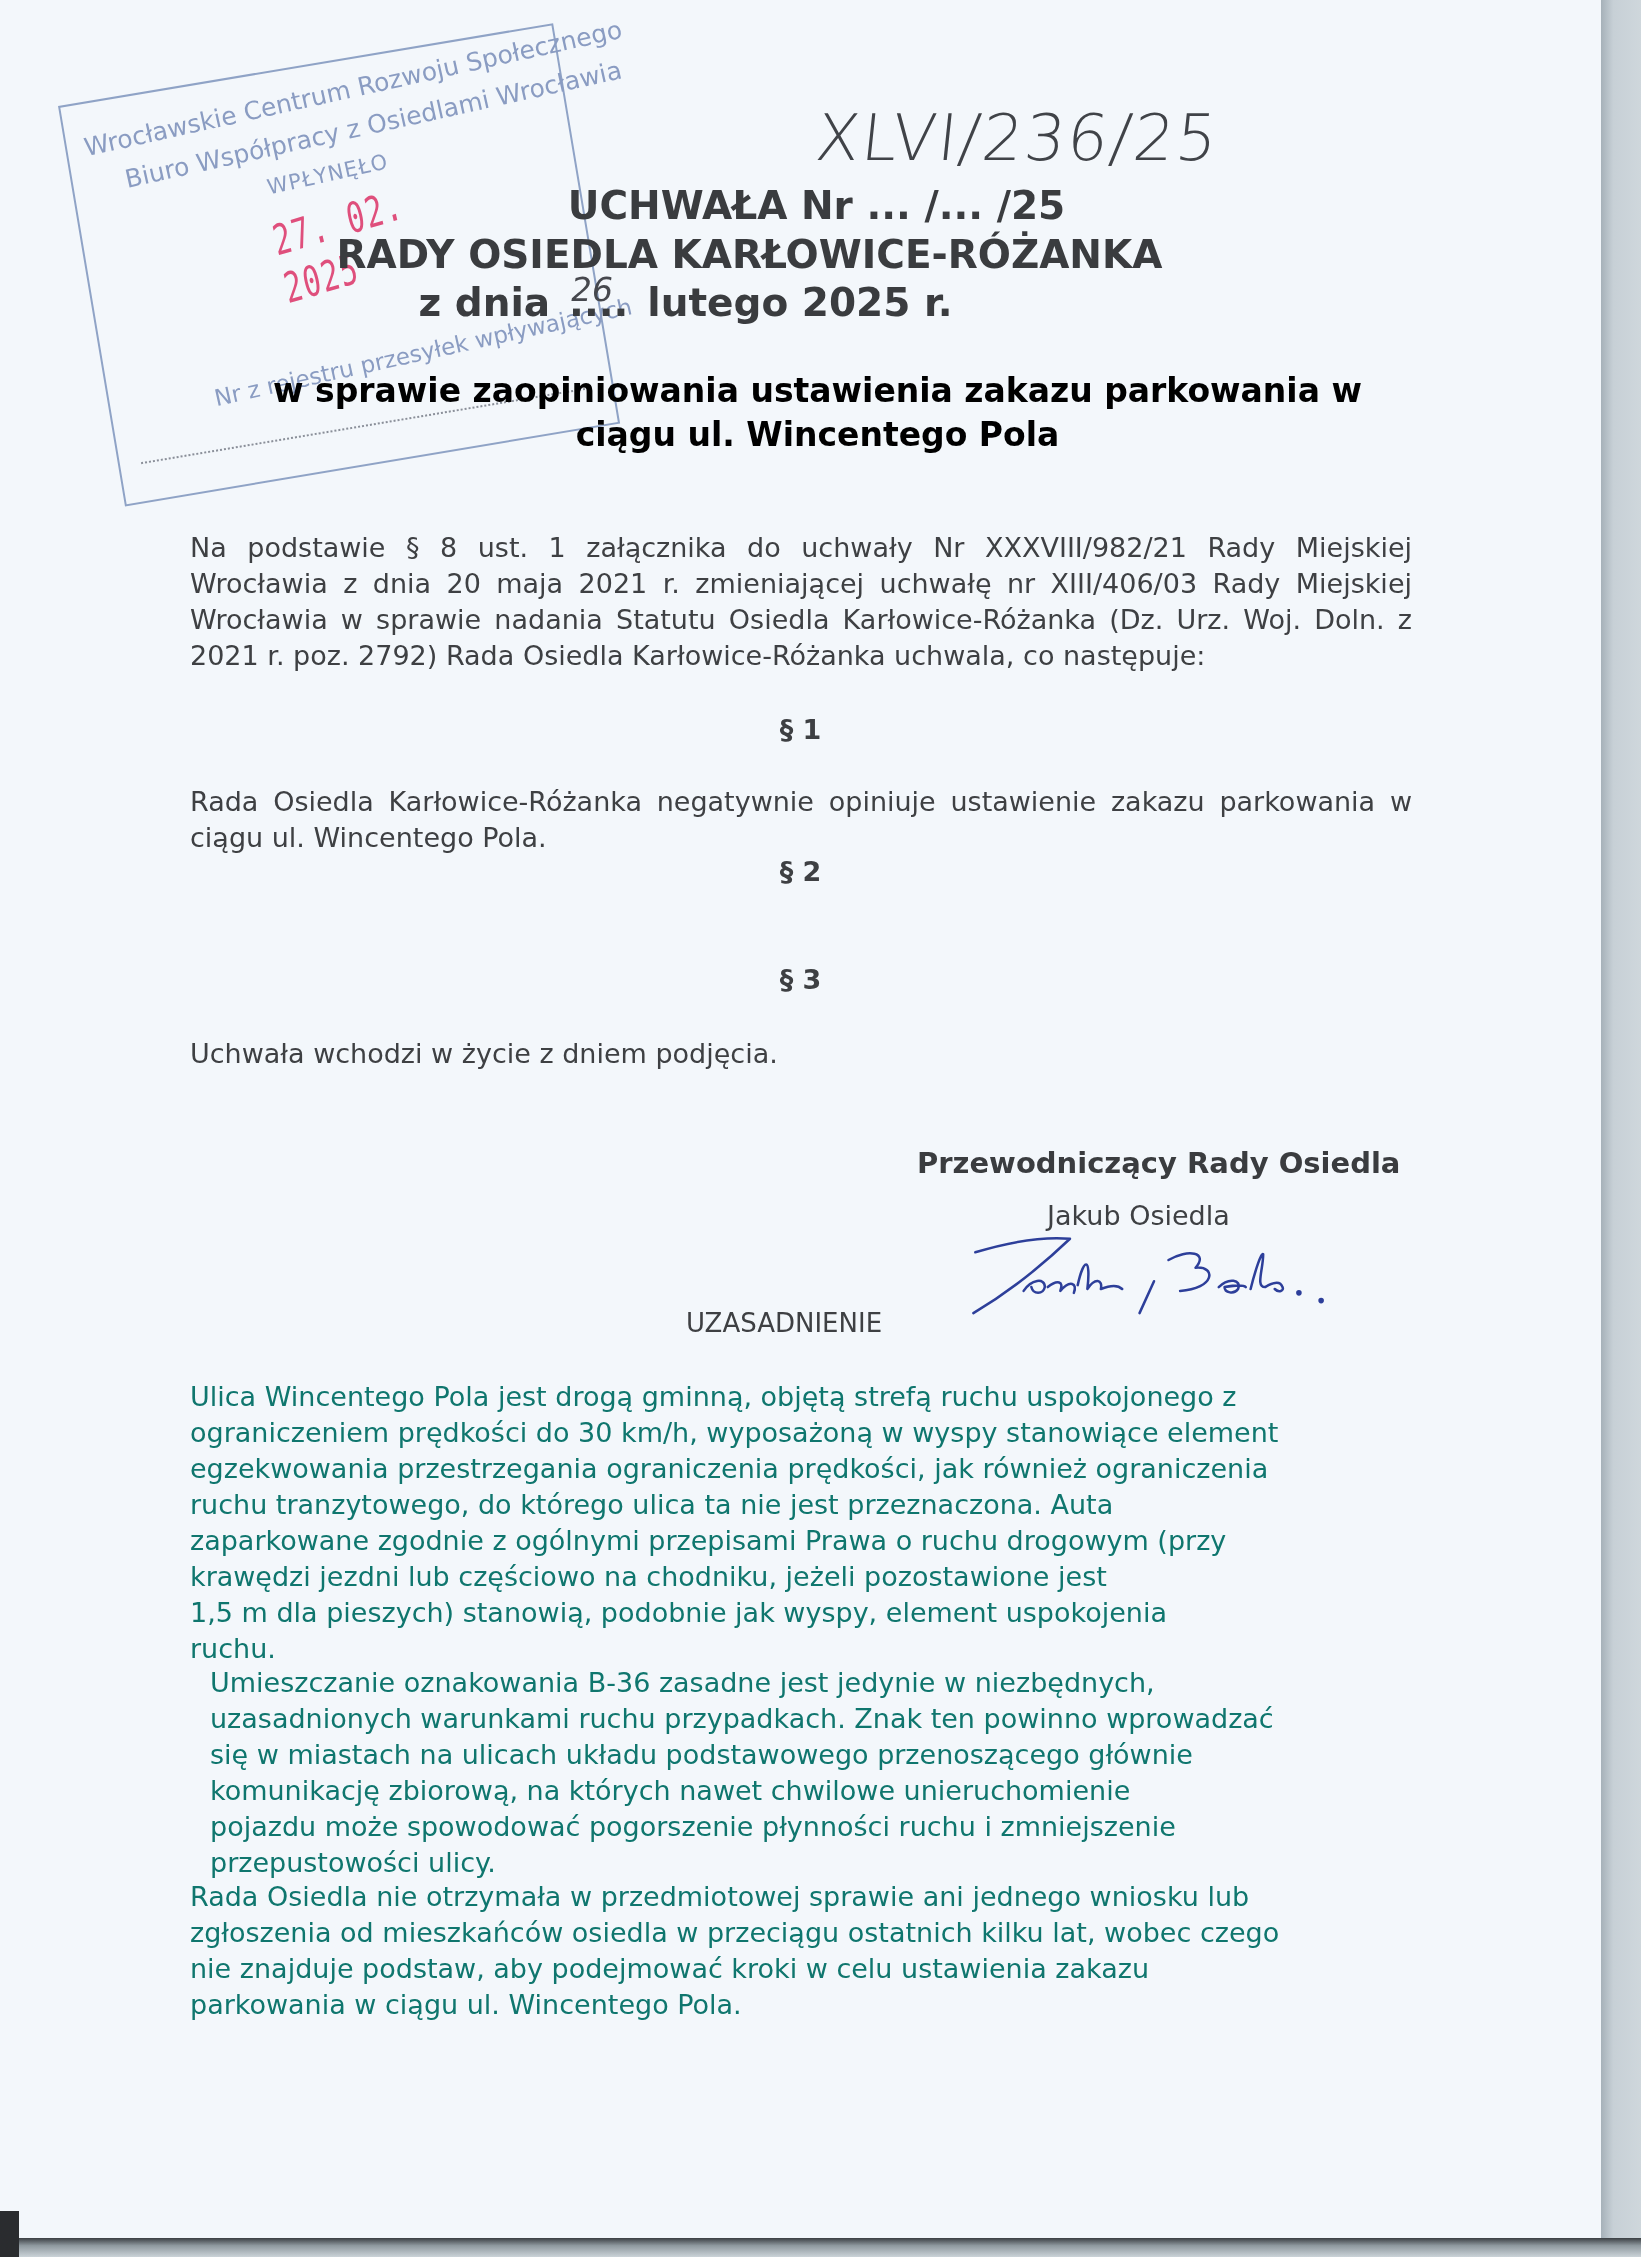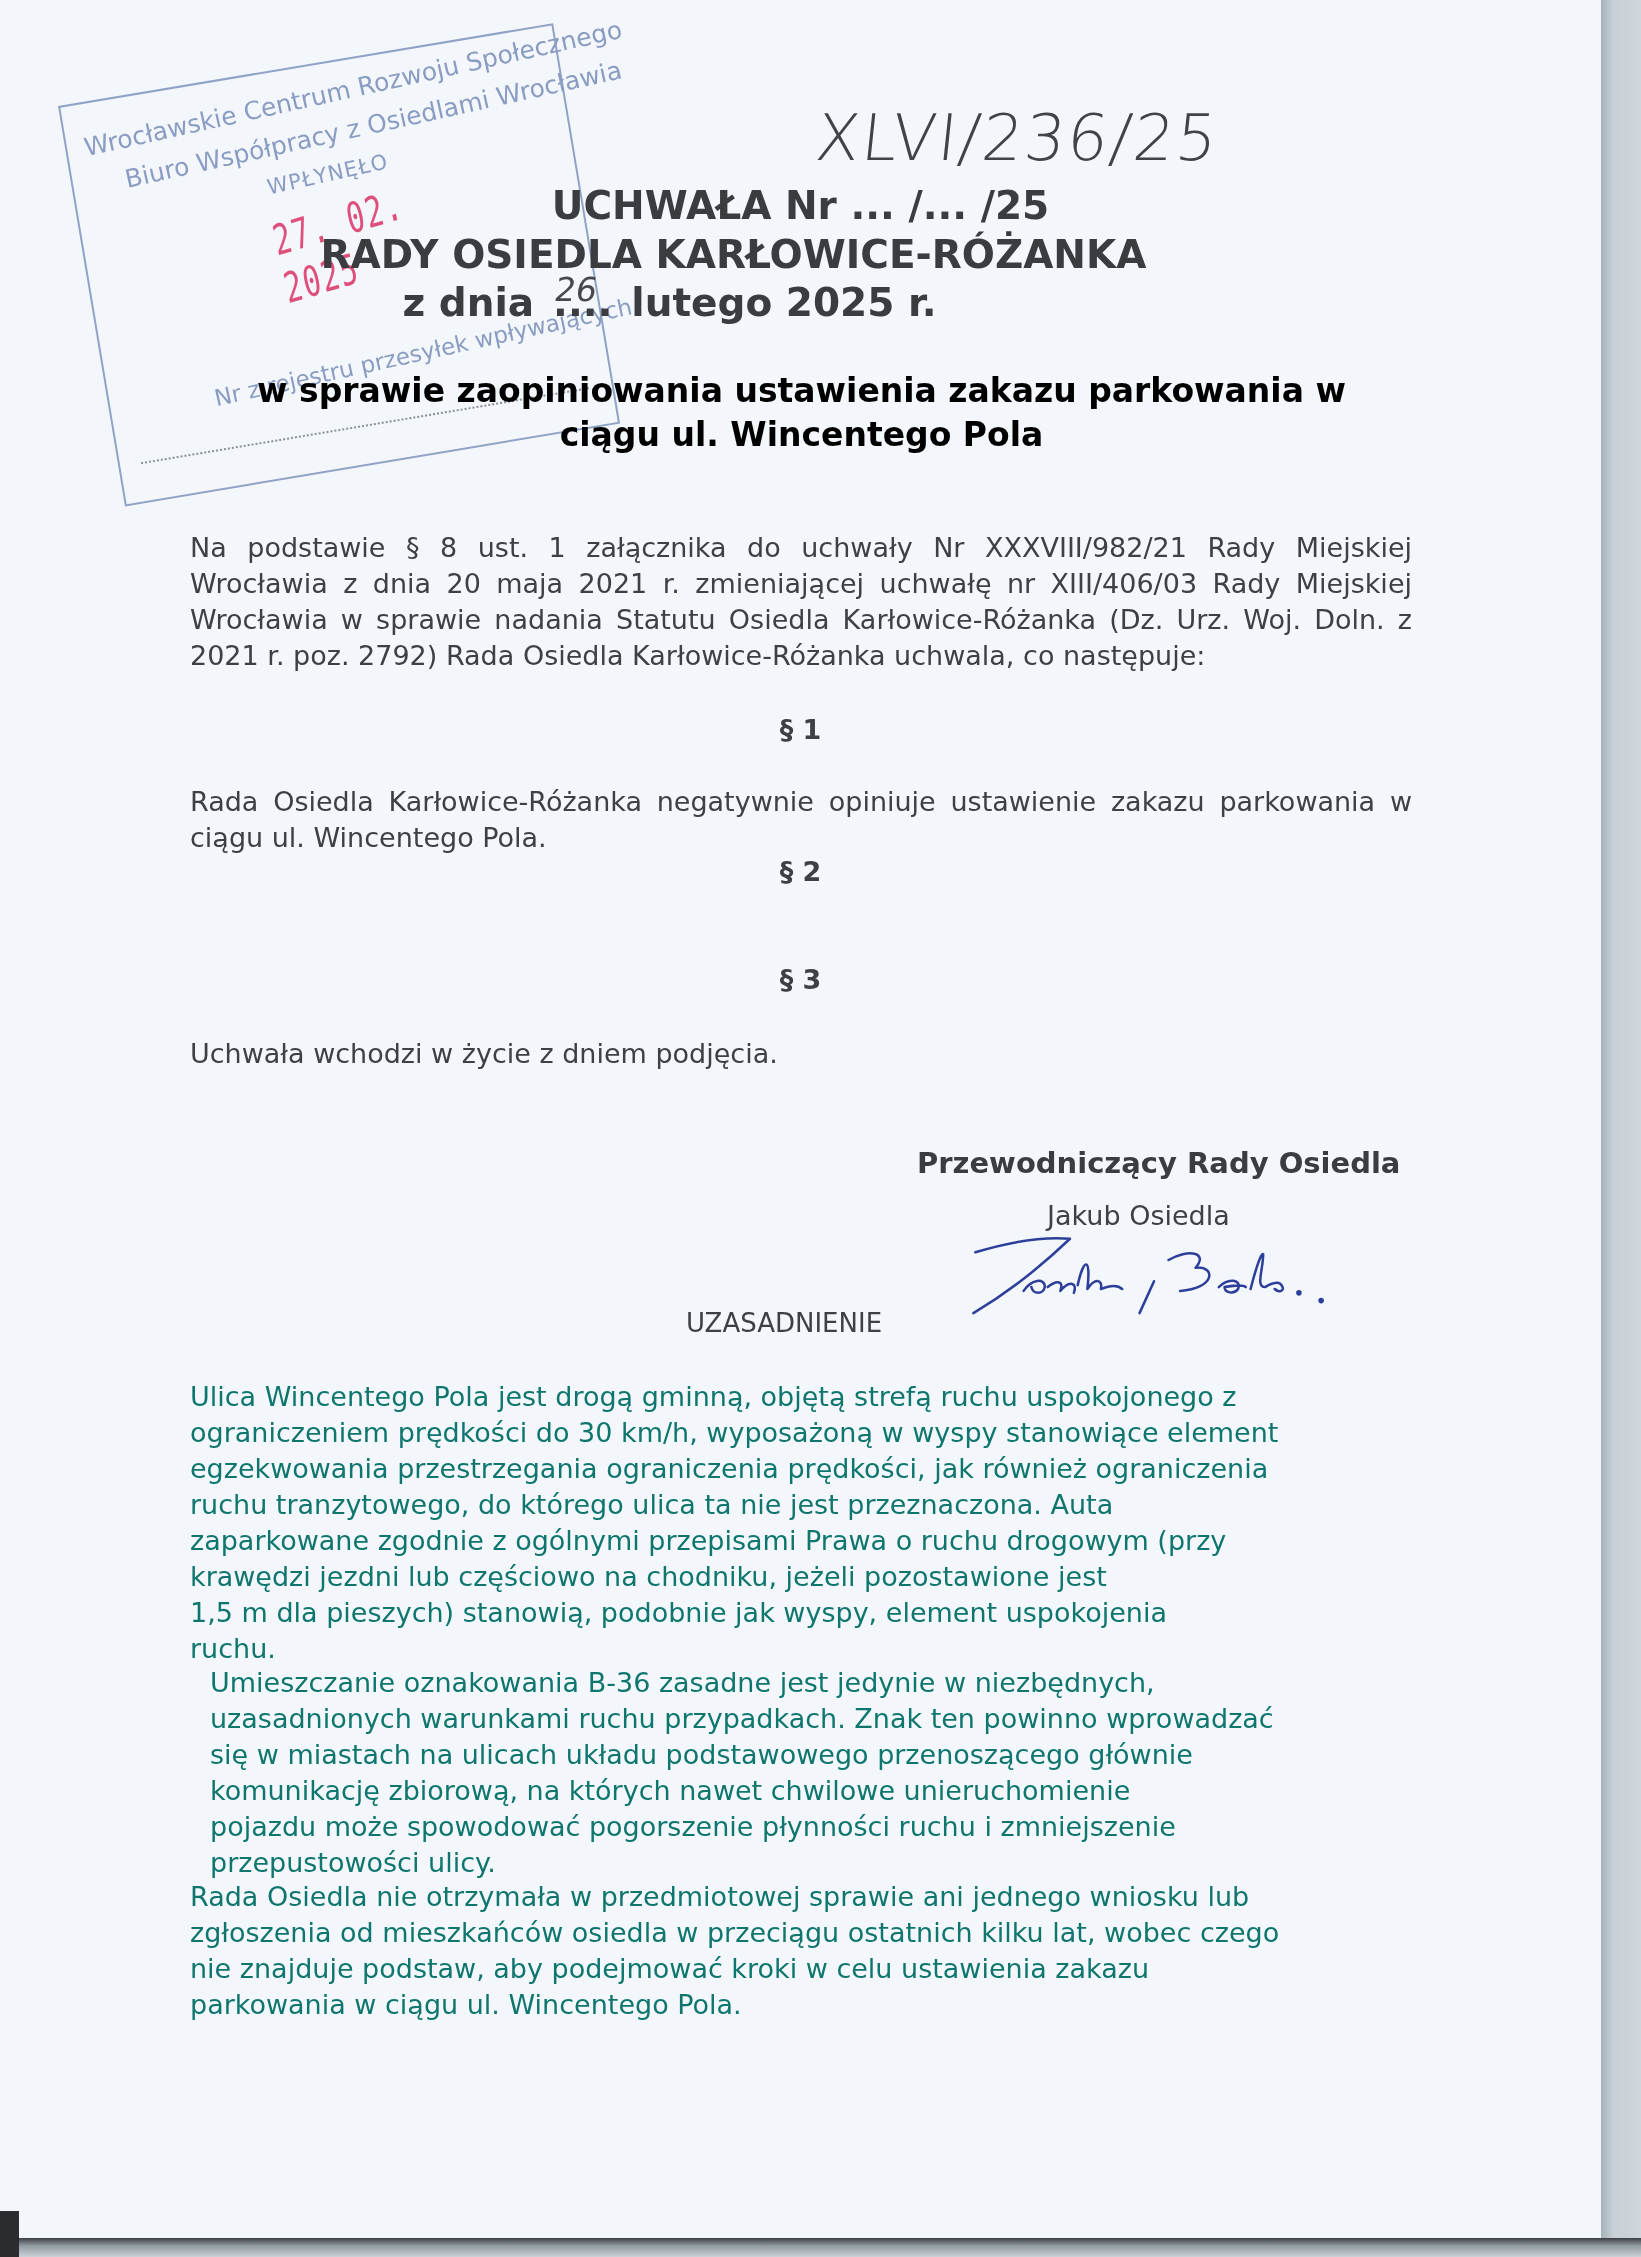--- a/index.html
+++ b/index.html
@@ -20,21 +20,21 @@
   .right-strip {
     position: absolute; left: 1601px; top: 0; width: 41px; height: 2257px;
     background: linear-gradient(to right, #a6b1b9, #c7d0d6 30%, #cfd7dc);
   }
   .bottom-strip {
     position: absolute; left: 19.3px; top: 2238px; width: 1622px; height: 19.3px;
     background: linear-gradient(to bottom, #3b3f43, #8f999f 40%, #cbd3d8);
   }
   .abs { position: absolute; }
   .bold { font-weight: bold; }
-  .center { text-align: center; }
+  .center { text-align: center; margin-left: 16px; }
 
   
   .hand {
     font-family: "DejaVu Sans", sans-serif;
     color: #3c3e44;
     font-weight: 300;
   }
   .reg-number {
     left: 816px; top: 101px; font-size: 64px; letter-spacing: 1.9px;
     transform: skewX(-6deg); color: #404348;

